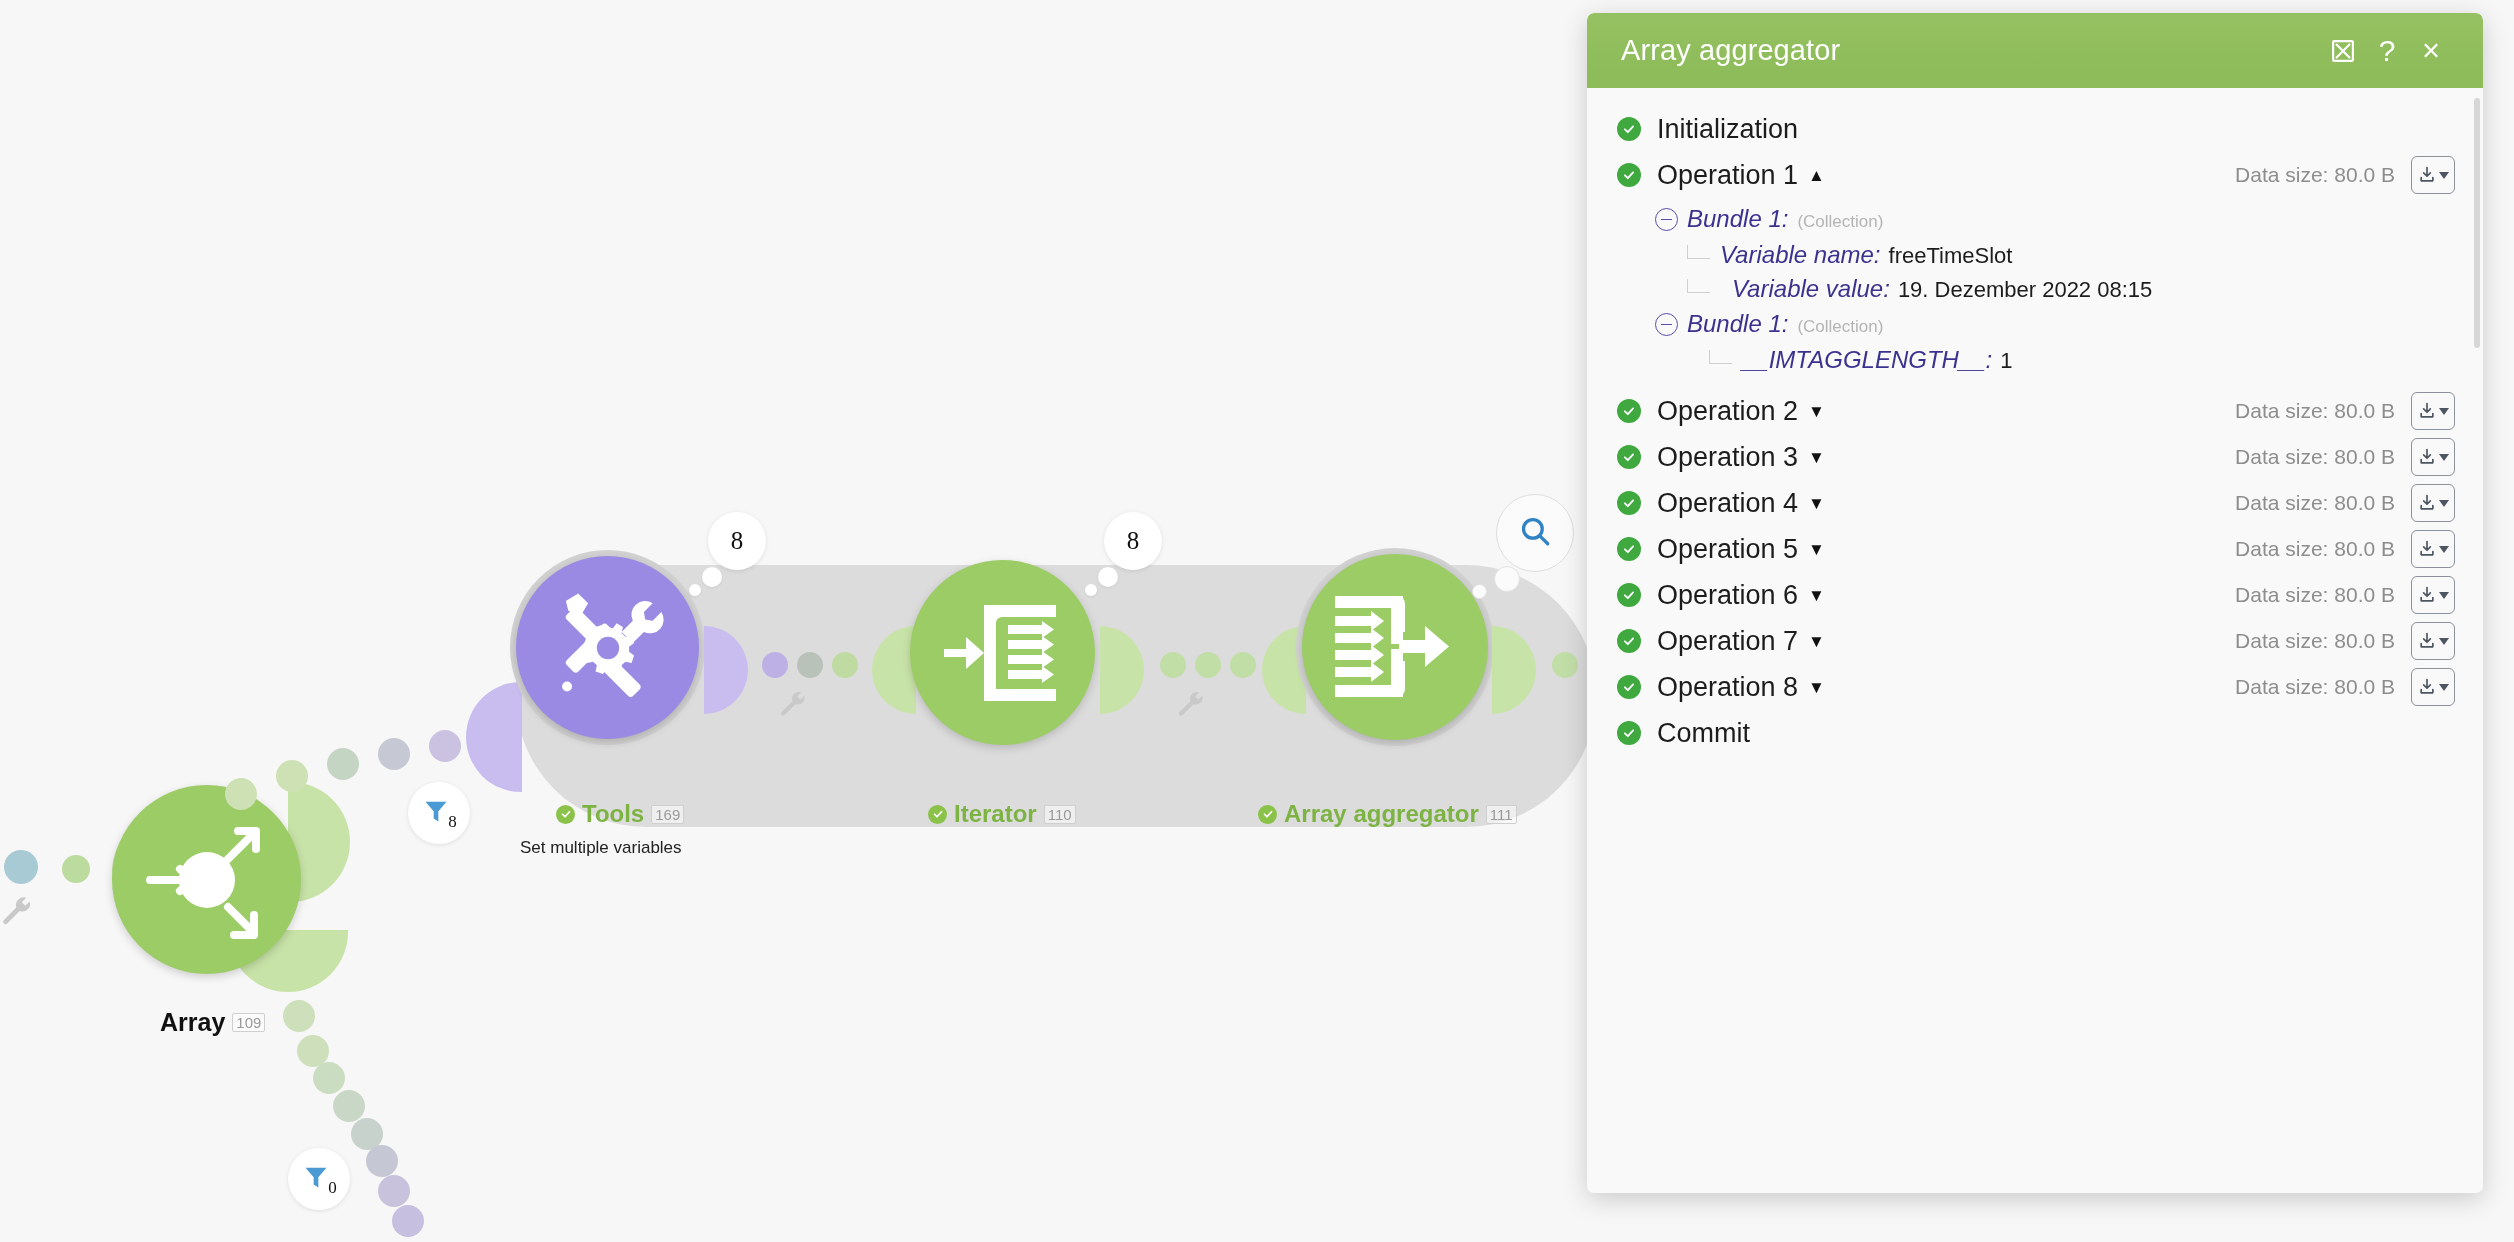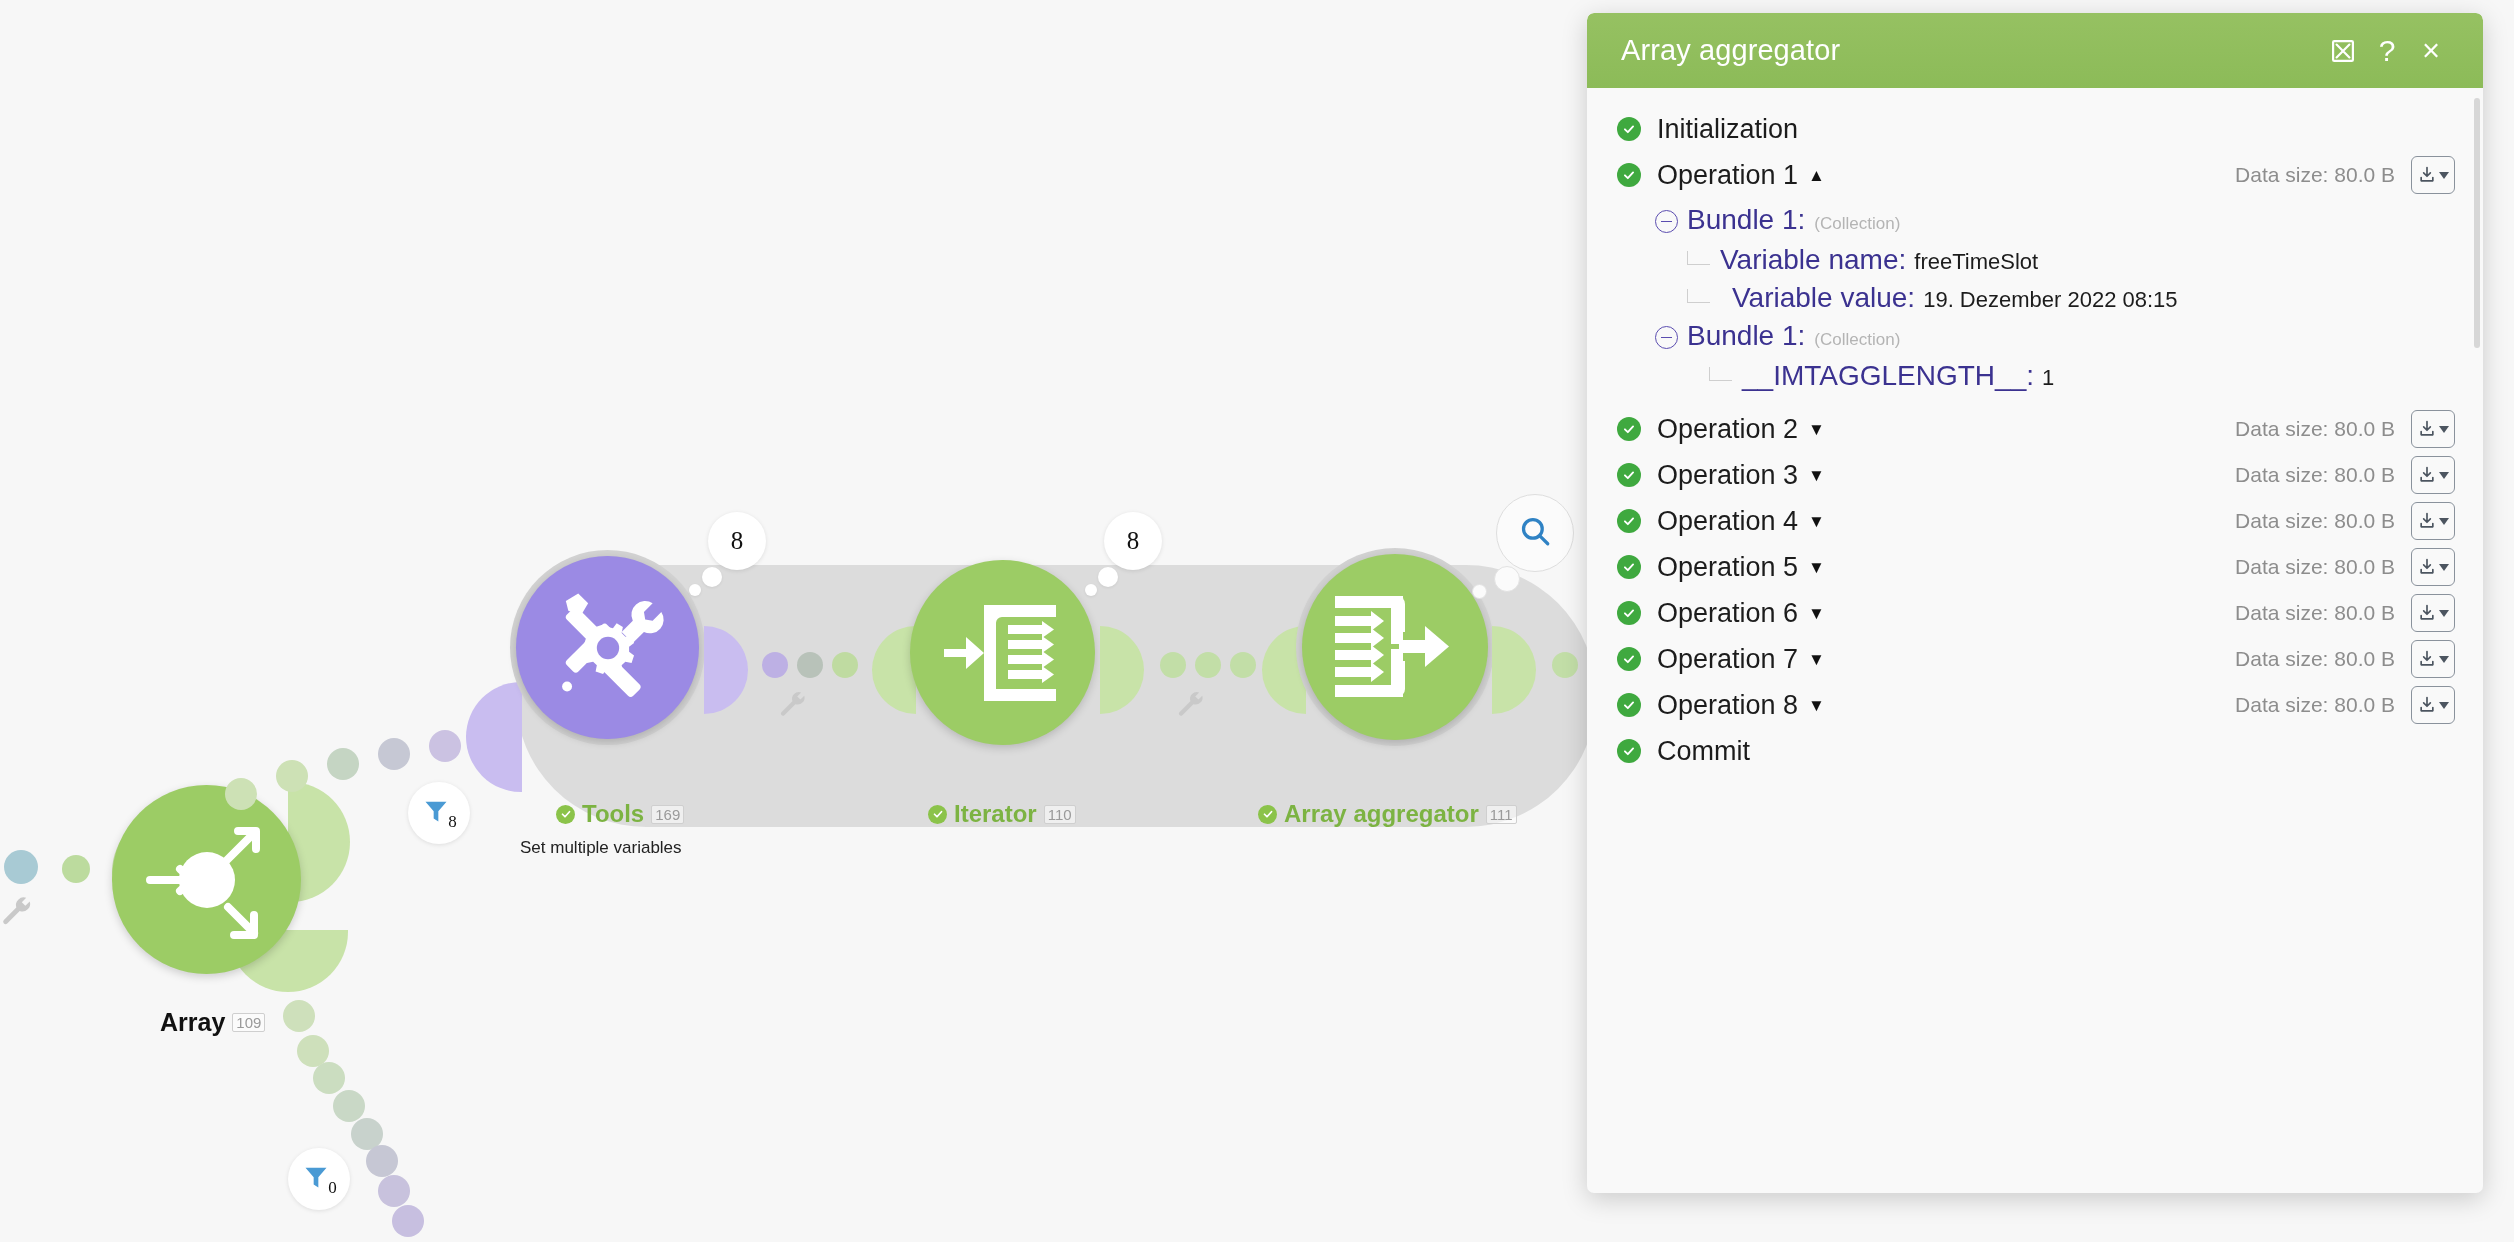--- a/index.html
+++ b/index.html
@@ -132,21 +132,21 @@
   
   .sect-title{font-size:22px;color:#1c1c1c;padding:6px 0 4px 70px;letter-spacing:.4px;}
   .node{display:flex;align-items:baseline;}
   .toggle{
     width:21px;height:21px;border:1.6px solid #5b4db0;border-radius:50%;
     display:inline-flex;align-items:center;justify-content:center;
     flex:0 0 auto;position:relative;top:4px;cursor:pointer;
   }
   .toggle .h{position:absolute;width:11px;height:1.8px;background:#5b4db0;}
   .toggle .v{position:absolute;width:1.8px;height:11px;background:#5b4db0;}
-  .nd-key{font-size:28px;color:#3b3290;margin-left:9px;}
+  .nd-key{font-size:24px;color:#3b3290;margin-left:9px;font-style:italic;}
   .nd-type{font-size:17px;color:#b4b4b4;margin-left:9px;}
   .nd-val{font-size:22px;color:#1c1c1c;margin-left:8px;}
   .leaf{display:flex;align-items:baseline;}
   .tree-line{
     width:22px;height:1px;border-left:1px solid #cfcfcf;border-bottom:1px solid #cfcfcf;
     height:13px;margin-right:10px;position:relative;top:-4px;flex:0 0 auto;
   }
 
   .panel-scroll{
     position:absolute;right:3px;top:10px;width:6px;height:250px;

